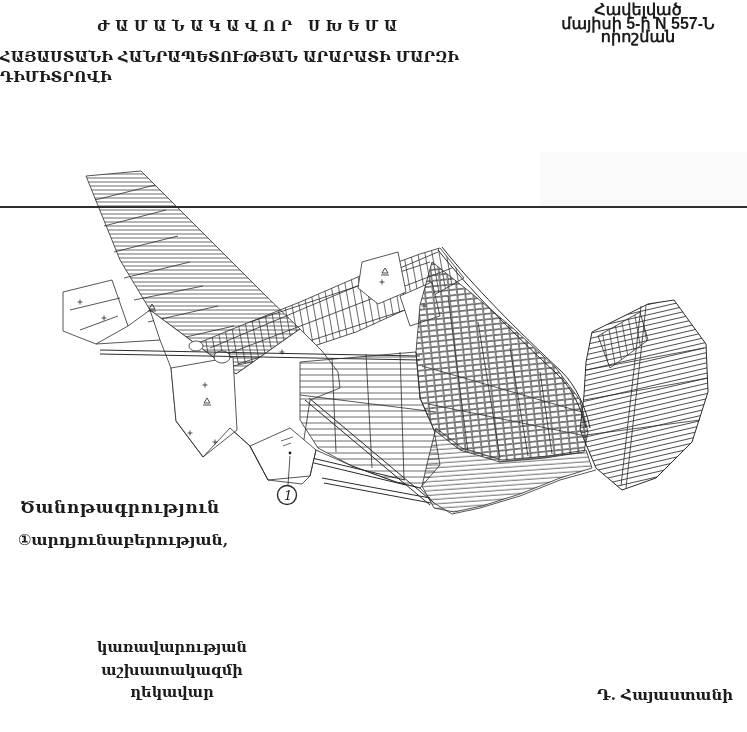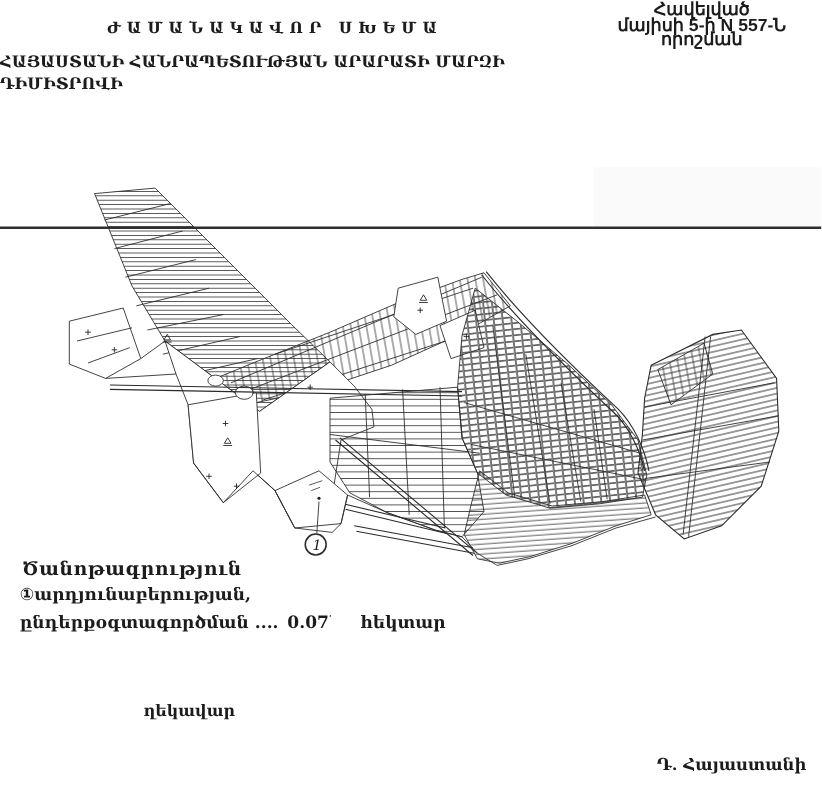--- a/index.html
+++ b/index.html
@@ -16,21 +16,21 @@
   .doc-title{
     position:absolute;top:14px;left:90px;width:312px;margin:4px;
     text-align:center;font-size:14px;font-weight:bold;letter-spacing:5.5px;
   }
   .doc-heading{
     position:absolute;top:47px;left:0;width:534px;margin:0;
     font-size:14.5px;font-weight:bold;line-height:19.5px;
   }
   .map-svg{position:absolute;left:0;top:150px;width:747px;height:420px;}
   .legend-title{
-    position:absolute;top:508px;left:20px;
+    position:absolute;top:497px;left:20px;
     font-size:17px;font-weight:bold;letter-spacing:0.5px;
   }
   .legend-entry{
     position:absolute;top:528px;left:18px;
     font-size:15.5px;font-weight:bold;line-height:23px;
   }
   .legend-entry .unit{margin-left:26px;}
   .legend-entry .val{margin-left:8px;}
   .legend-entry sup{font-size:8px;}
   .sig-left{
@@ -169,23 +169,21 @@
         <path d="M281,441 L293,437 M283,446 L291,443" stroke-width="0.7"></path>
       </g>
 
       <line x1="0" y1="207" x2="747" y2="207" stroke="#2f2f2f" stroke-width="2.2"></line>
     </g>
   </svg>
 
   <div class="legend-title">Ծանոթագրություն</div>
   <div class="legend-entry">
     <div><span>①</span><span>արդյունաբերության,</span></div>
-    <div>
-      <span>ընդերքօգտագործման ....</span><span class="val">0.07</span><sup>ʹ</sup><span class="unit">հեկտար</span>
-    </div>
   </div>
 
   <div class="sig-left">
+    <div>կառավարության աշխատակազմի</div>
     <div>ղեկավար</div>
   </div>
   <div class="sig-name">Դ. Հայաստանի</div>
 
 </div>
 
 </body></html>

